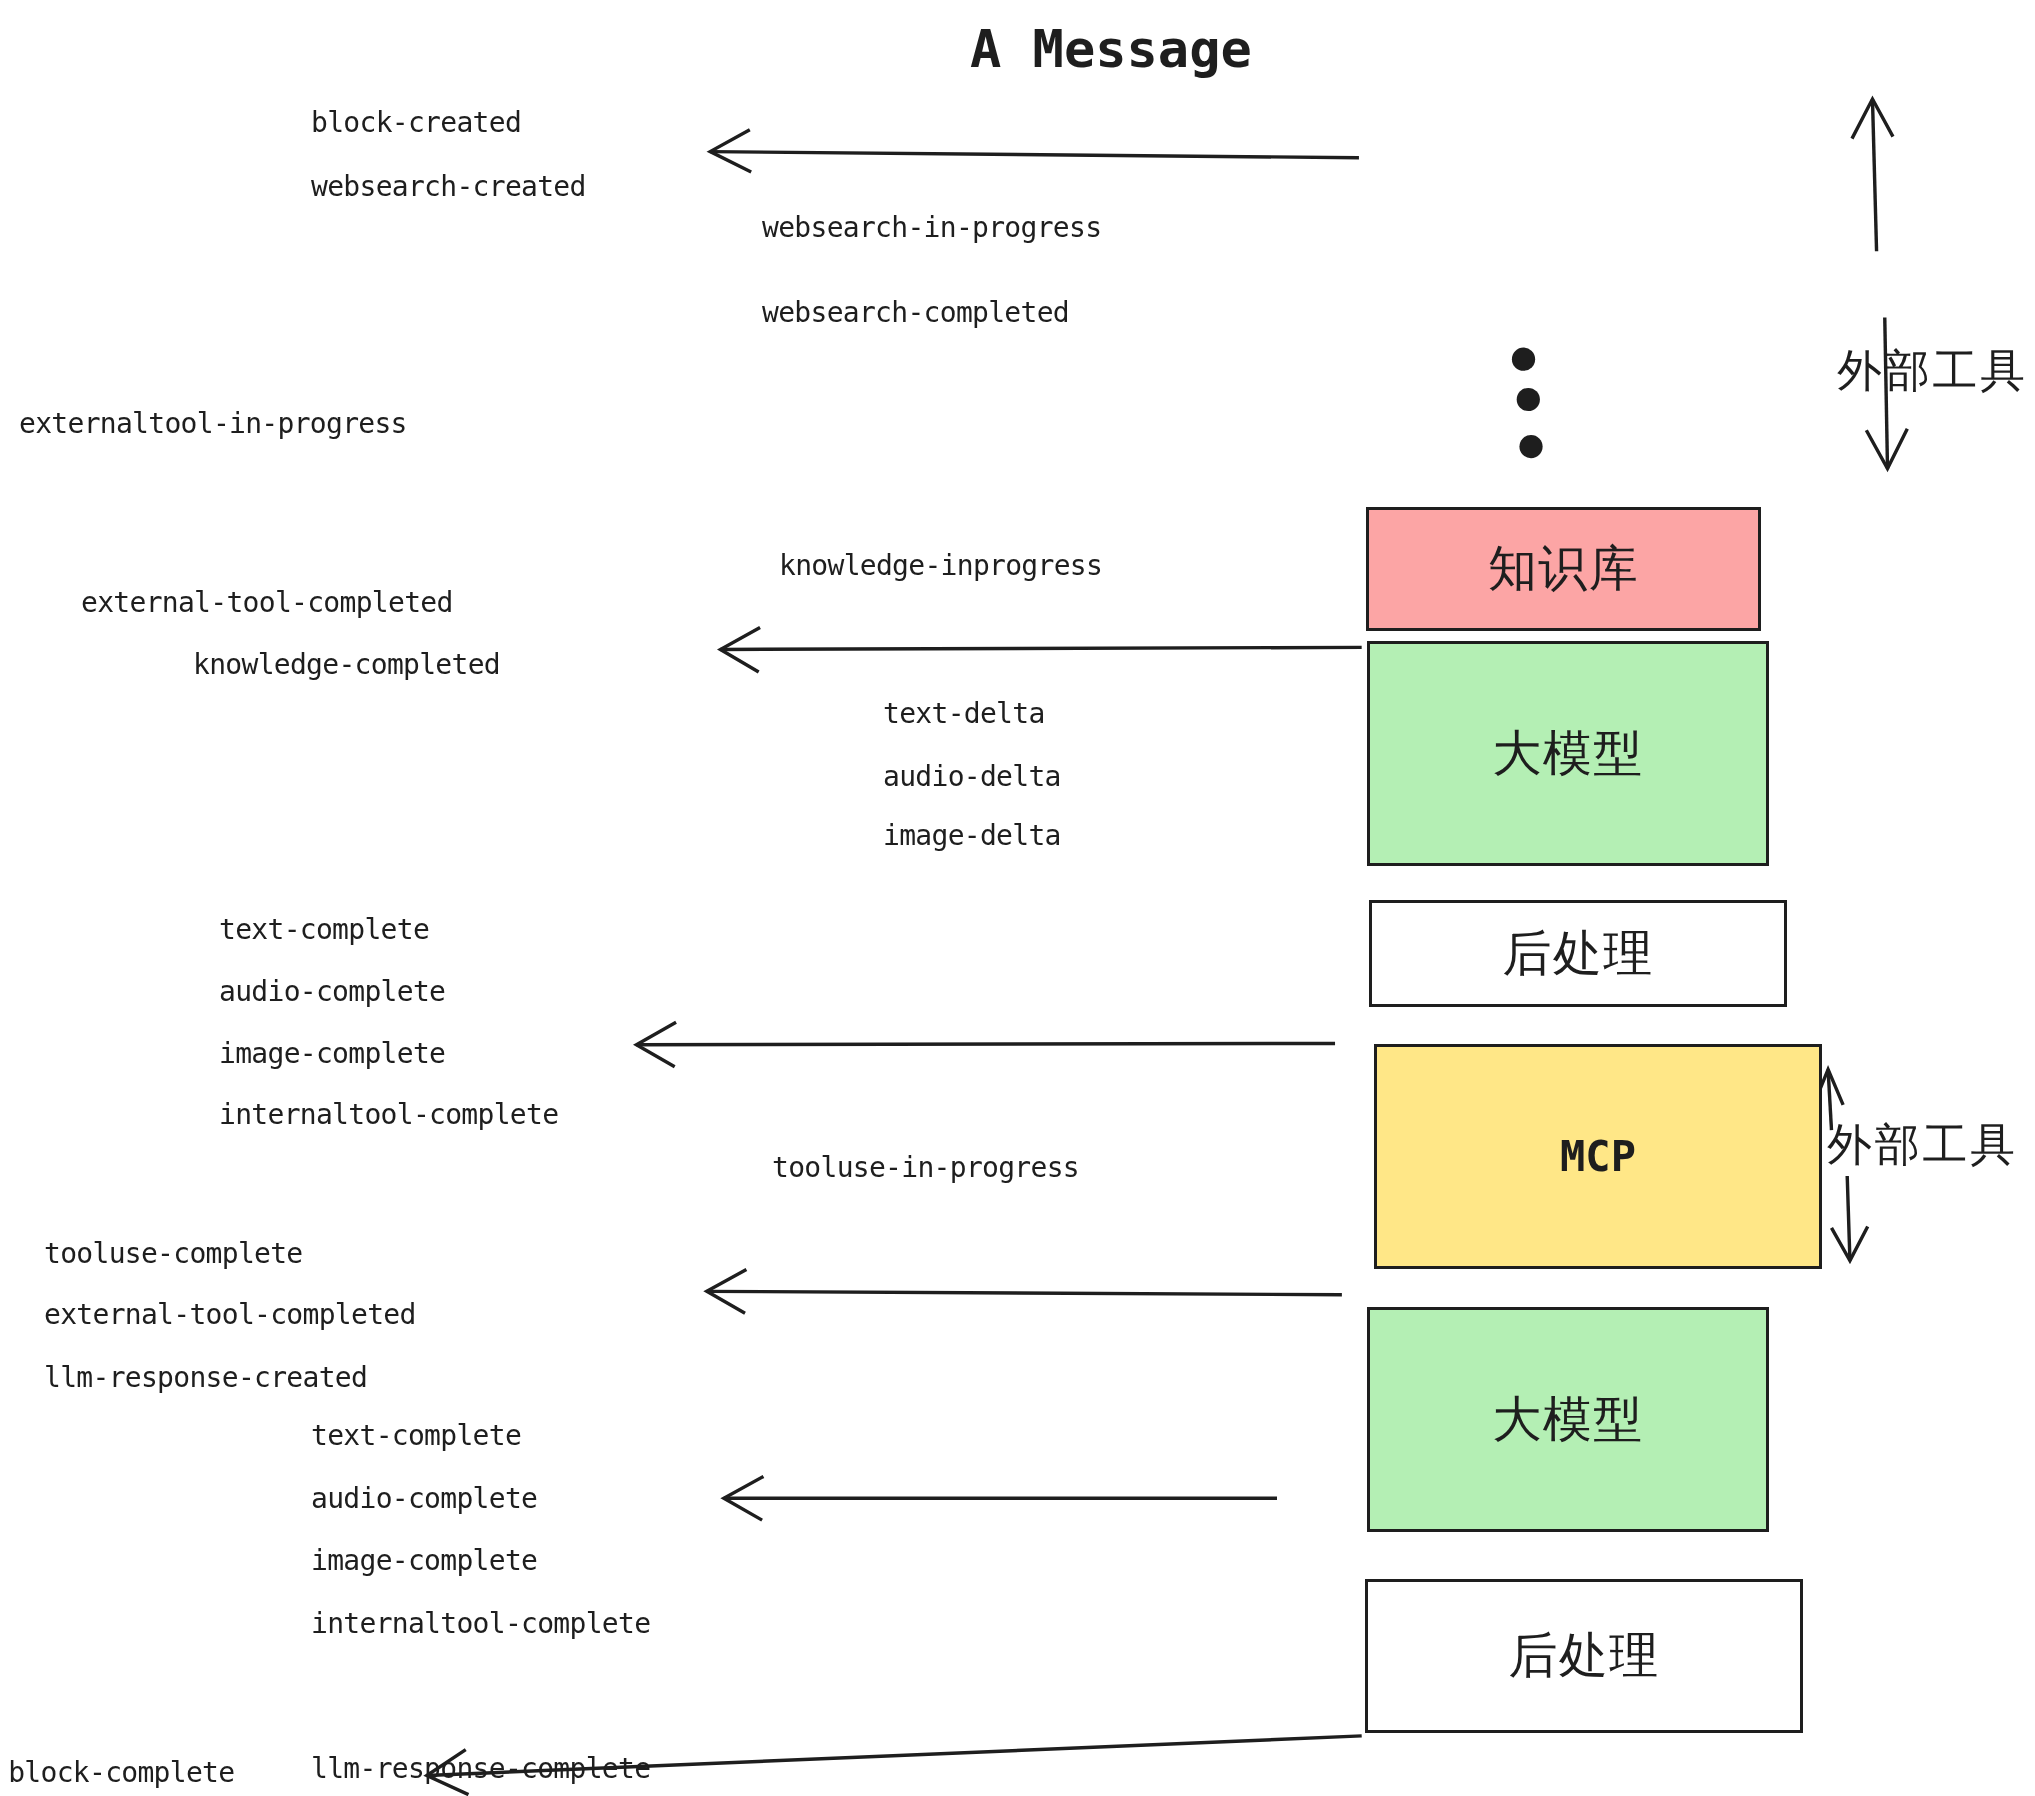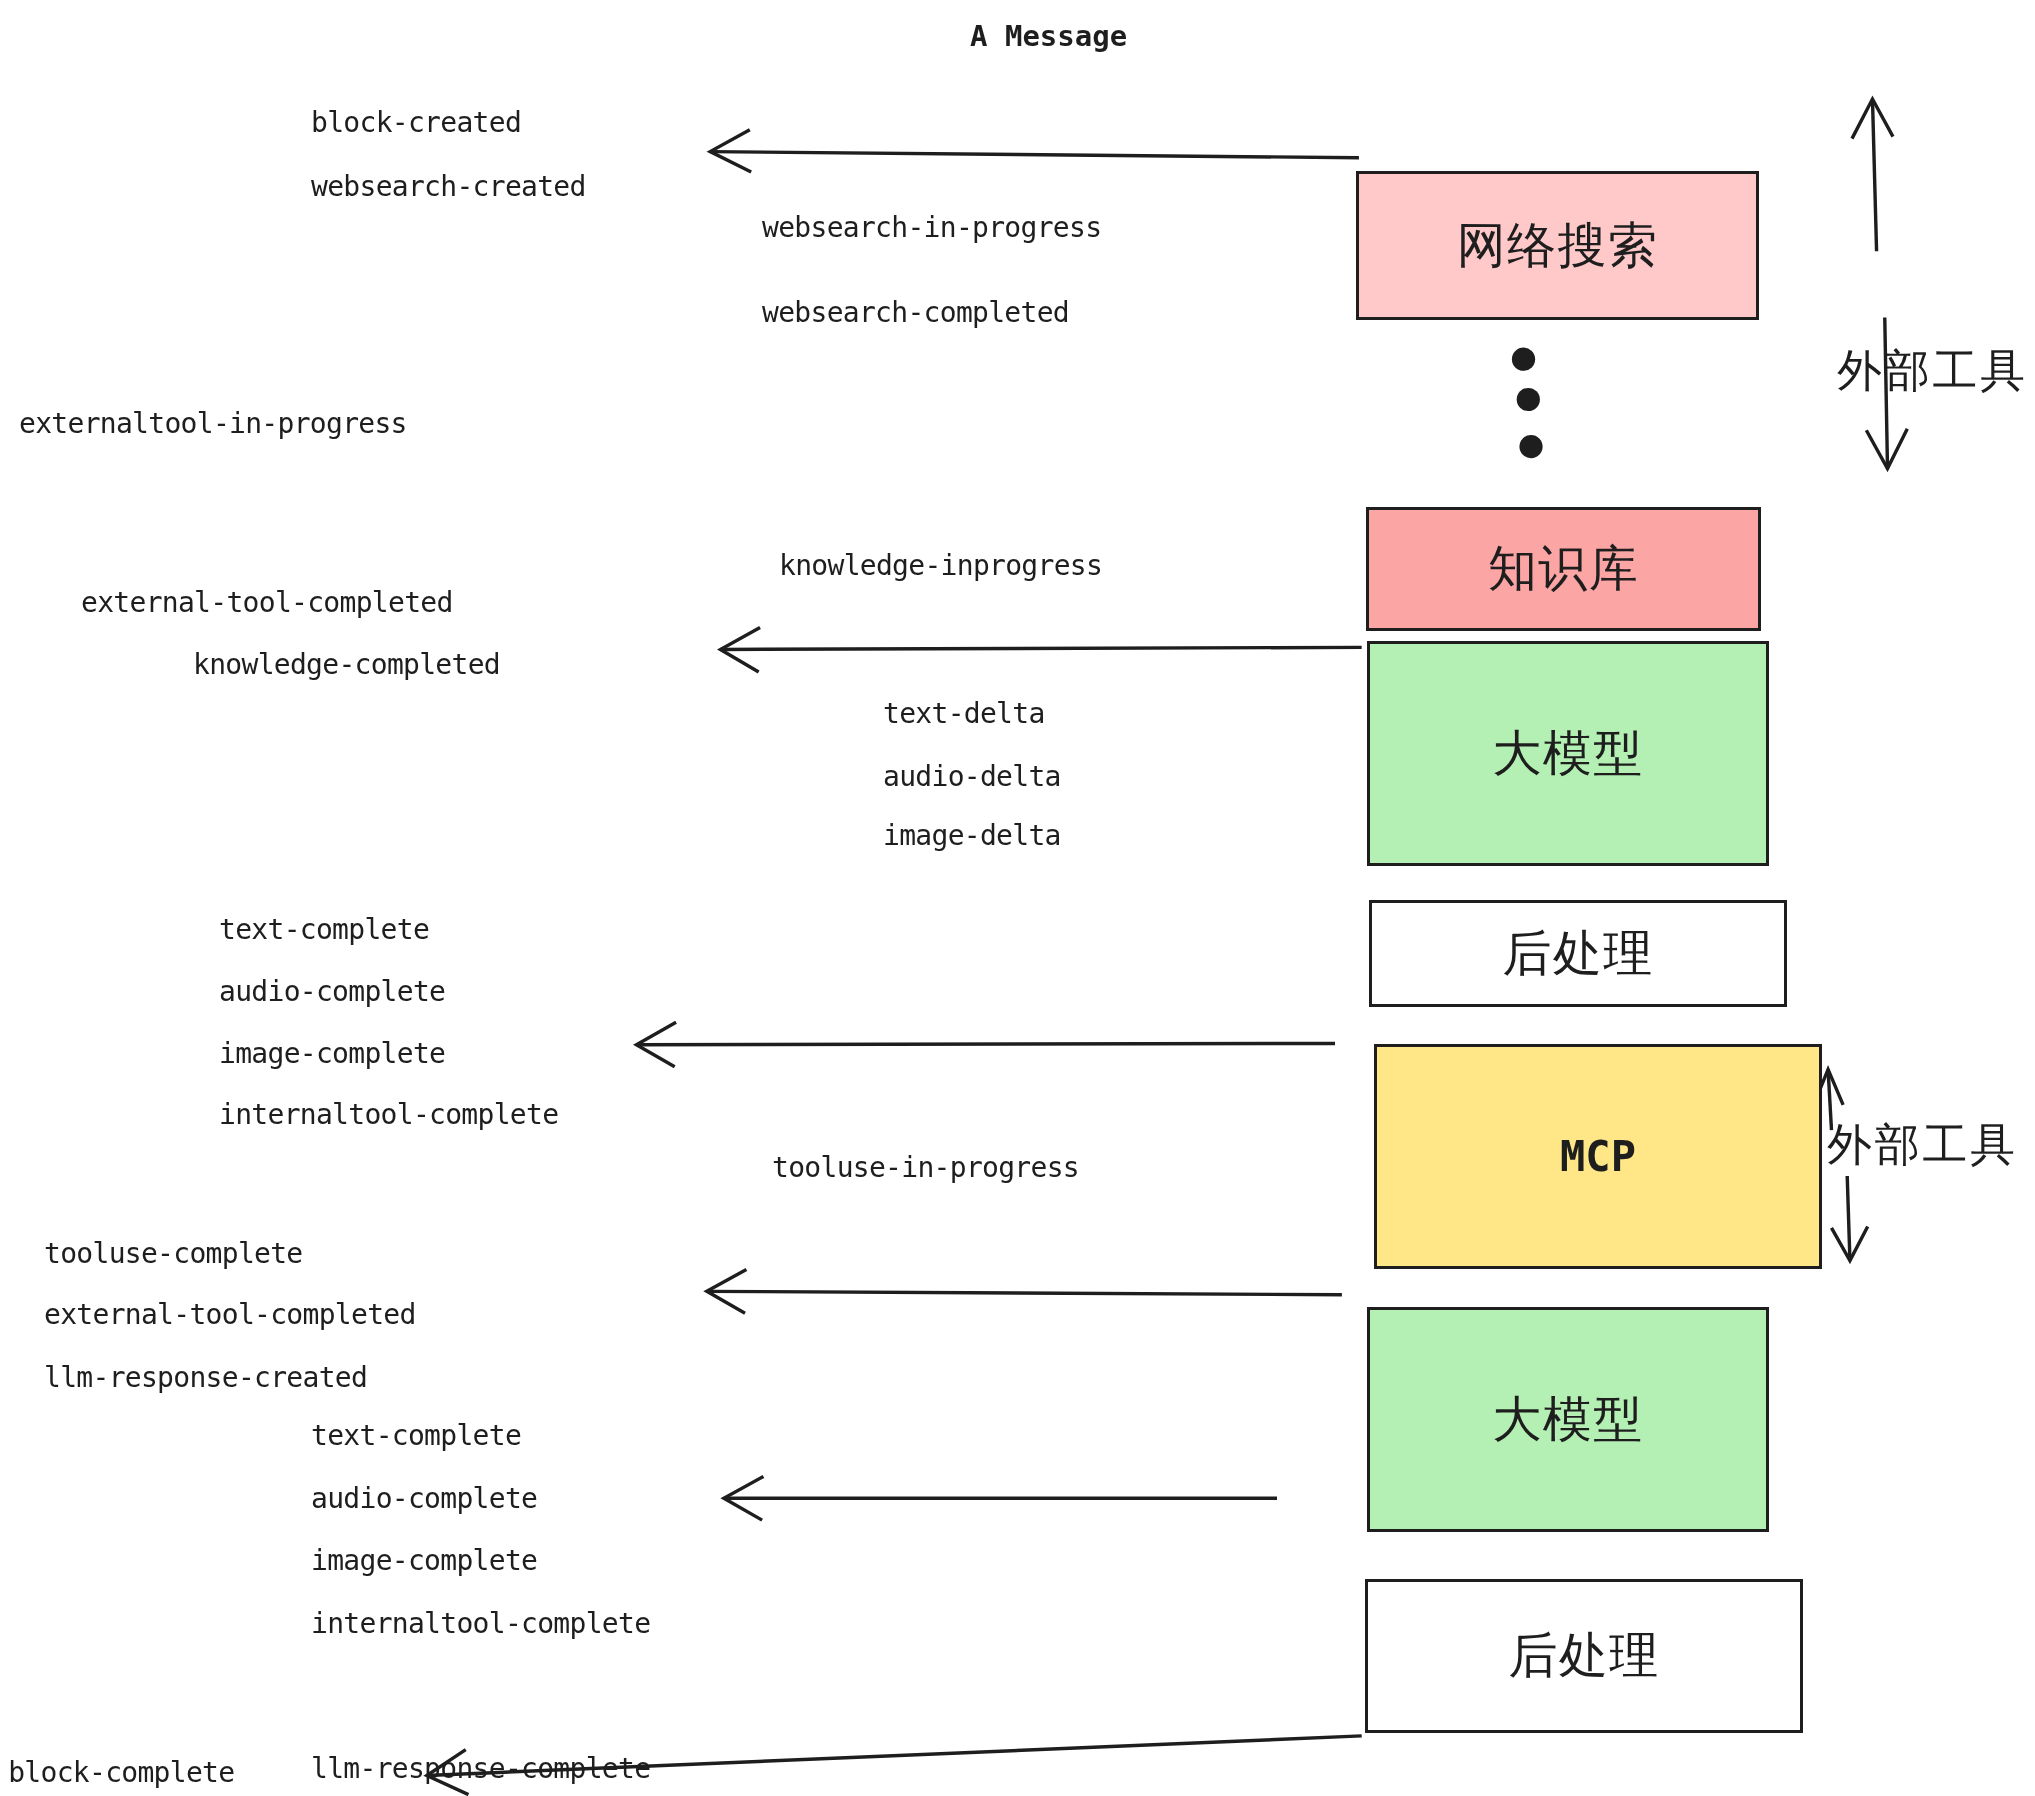--- a/index.html
+++ b/index.html
@@ -18,21 +18,21 @@
     font-size: 28px;
     letter-spacing: -0.7px;
     white-space: nowrap;
     line-height: 51px;
     color: #1e1e1e;
   }
   .title {
     position: absolute;
     font-family: "DejaVu Sans Mono", monospace;
     font-weight: 700;
-    font-size: 29px;
+    font-size: 52px;
     white-space: nowrap;
     color: #1e1e1e;
   }
   .box {
     position: absolute;
     border: 3.4px solid #1e1e1e;
     display: flex;
     align-items: center;
     justify-content: center;
     box-sizing: border-box;
@@ -123,23 +123,20 @@
 
     <g fill="#1e1e1e" stroke="none">
       <circle cx="2231" cy="526" r="17"></circle>
       <circle cx="2238" cy="585" r="17"></circle>
       <circle cx="2242" cy="654" r="17"></circle>
     </g>
   </svg>
 
   <div class="title" style="left:970px; top:19px;">A Message</div>
 
-  <div class="box" style="left: 1356px; top: 171px; width: 403px; height: 149px; background-color: rgb(255, 201, 201);">
-    <span class="cn-label">网络搜索</span>
-  </div>
 
   <div class="box" style="left: 1366px; top: 507px; width: 395px; height: 124px; background-color: #fca5a5;">
     <span class="cn-label">知识库</span>
   </div>
 
   <div class="box" style="left: 1367px; top: 641px; width: 402px; height: 225px; background-color: rgb(180, 239, 180);">
     <span class="cn-label">大模型</span>
   </div>
 
   <div class="box" style="left: 1369px; top: 900px; width: 418px; height: 107px; background-color: rgb(255, 255, 255);">

